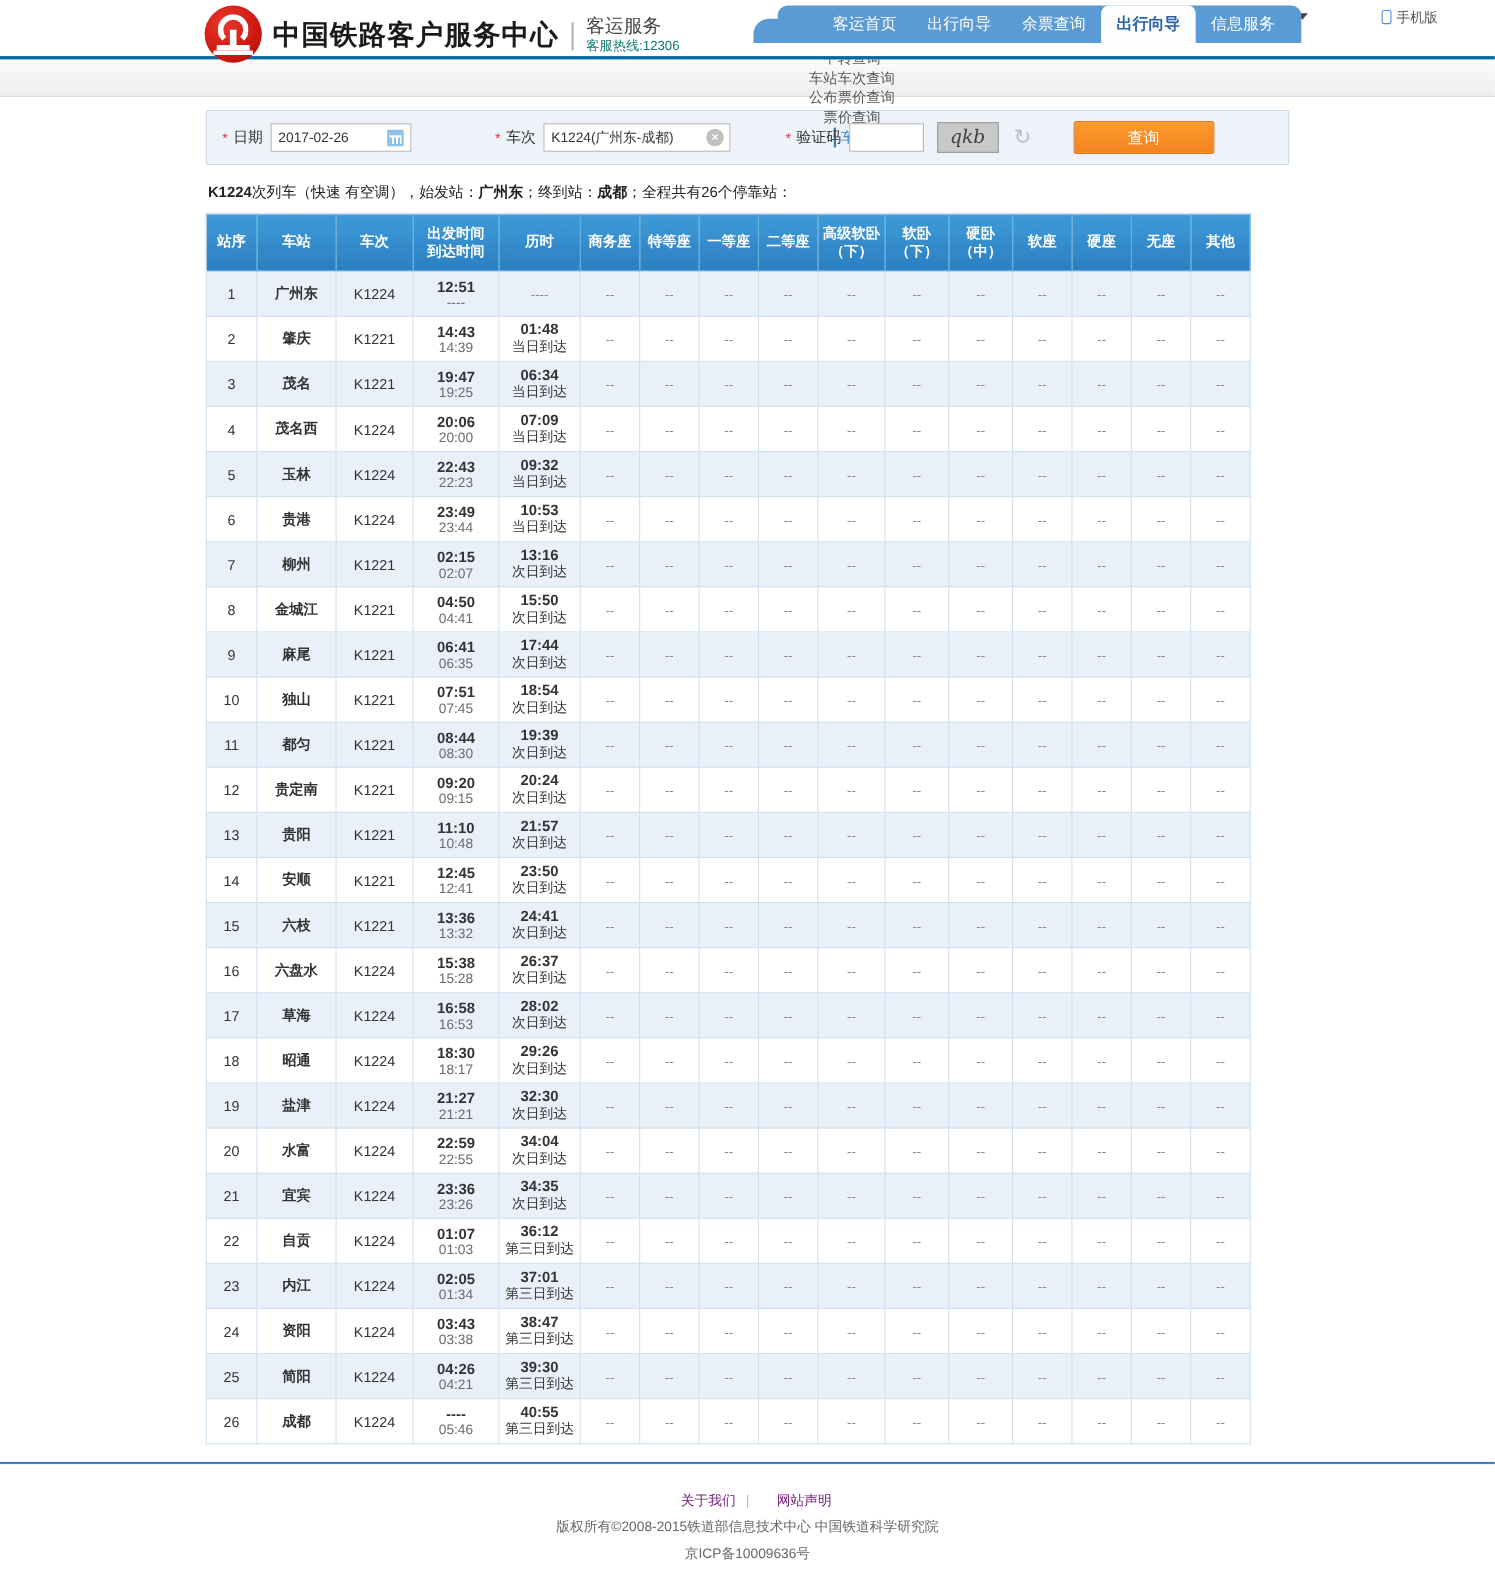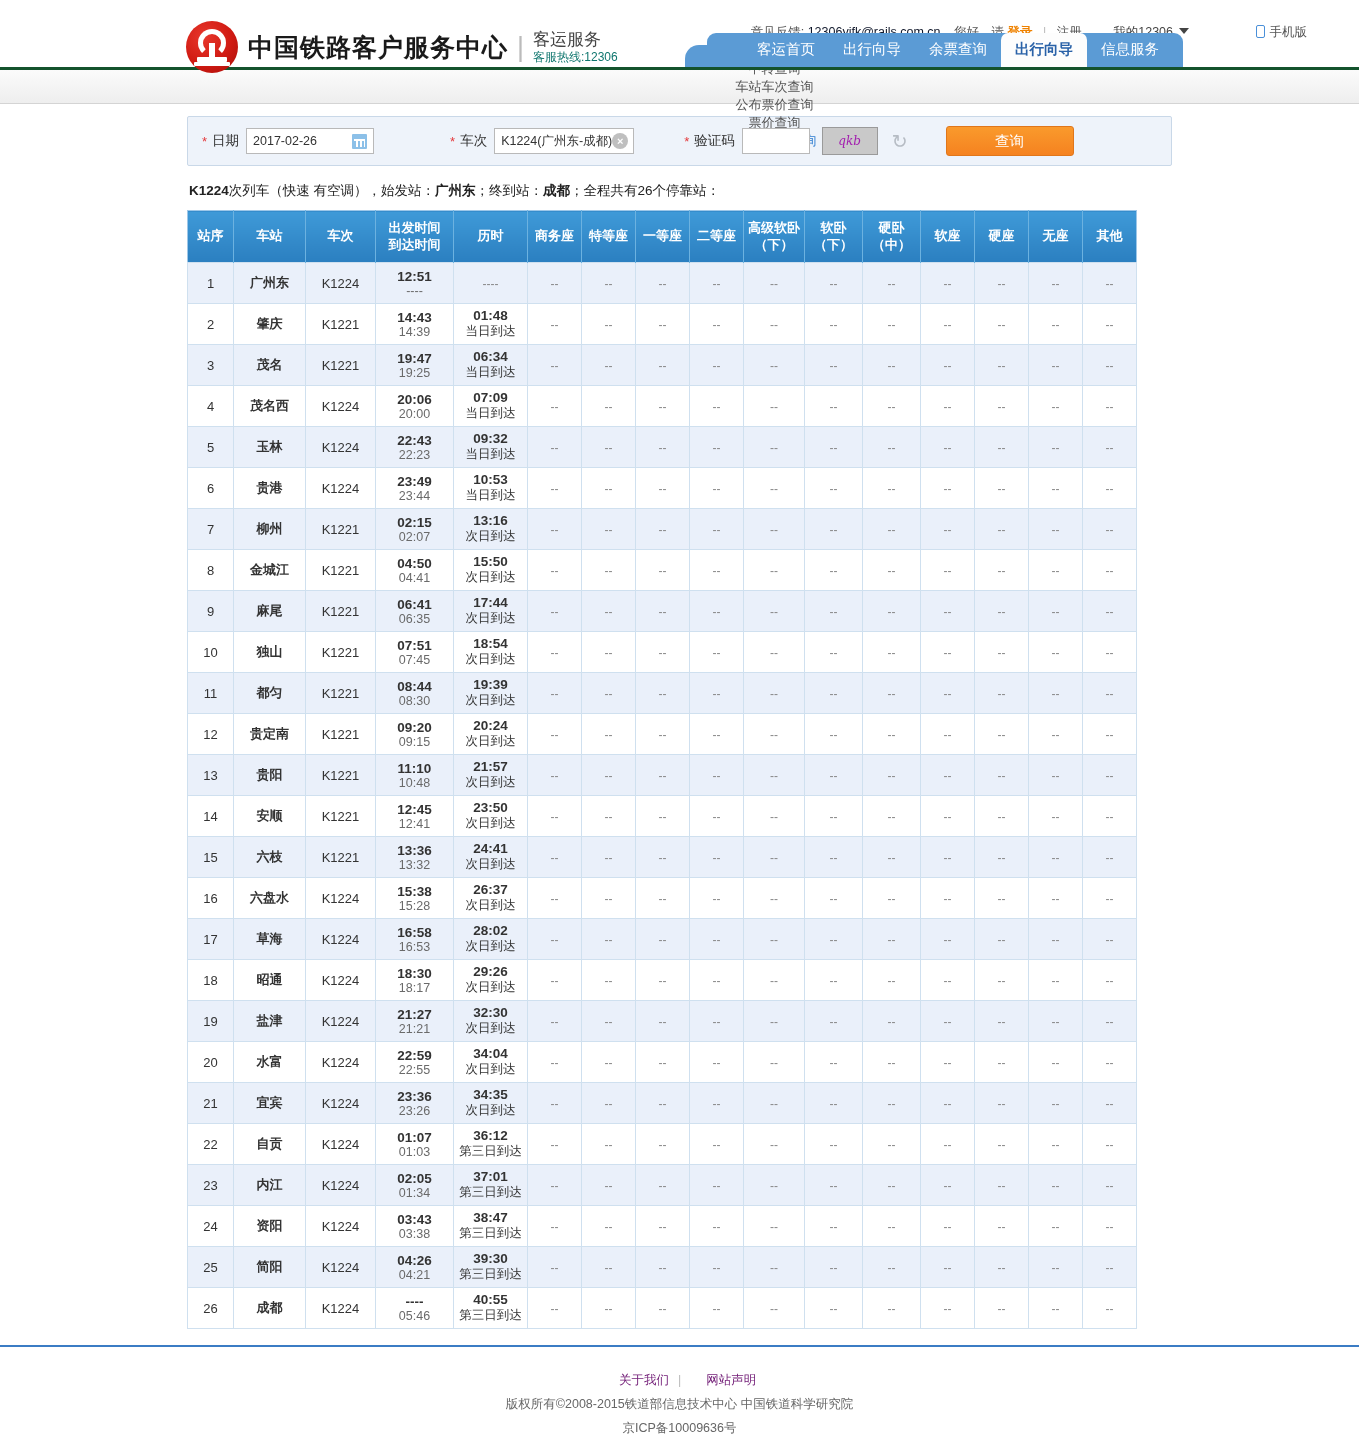--- a/index.html
+++ b/index.html
@@ -9,22 +9,21 @@
     background: #ffffff;
     font-family: "Liberation Sans", "DejaVu Sans", sans-serif;
     font-size: 12px;
     color: #333;
   }
   
   .topbar {
     position: relative;
     height: 54px;
     background: #ffffff;
-    border-bottom: 3px solid #14532d;
-    margin-top: 16px;
+    border-bottom: 3px solid #0369a1;
   }
   .brand {
     position: absolute;
     left: 186px; top: 5px;
     display: flex; align-items: center;
   }
   .logo {
     width: 52px; height: 52px;
     border-radius: 50%;
     background: radial-gradient(circle at 35% 30%, #e8372c 0%, #d01a12 55%, #a80d08 100%);
@@ -89,21 +88,21 @@
     font-size: 12.5px; color: #555; white-space: nowrap;
   }
   .phone-ico {
     display: inline-block; width: 9px; height: 13px;
     border: 1.5px solid #4a90d9; border-radius: 2px;
     vertical-align: -2px; margin-right: 5px;
   }
 
   
   .mainnav {
-    position: absolute; right: 176px; bottom: 0;
+    position: absolute; right: 176px; bottom: 12px;
     height: 34px;
     background: #5b9bd5;
     border-radius: 9px 9px 0 0;
     display: flex; align-items: flex-end;
     padding: 0 10px 0 36px;
   }
   .mainnav::before {
     content: "";
     position: absolute; left: -22px; bottom: 0;
     width: 26px; height: 22px;
@@ -176,39 +175,39 @@
   }
   .inp-date { width: 128px; }
   .cal-ico {
     position: absolute; right: 6px; top: 5px;
     width: 15px; height: 15px;
     border: 2px solid #8cc0e8; border-radius: 1px;
     background:
       linear-gradient(#8cc0e8,#8cc0e8) 0 0/100% 3px no-repeat,
       repeating-linear-gradient(90deg,#8cc0e8 0 2px, #fff 2px 4px) 0 5px/100% 6px no-repeat;
   }
-  .inp-train { width: 140px; margin-right: 0; }
+  .inp-train { width: 170px; margin-right: 0; }
   .clear-ico {
     position: absolute; right: 5px; top: 4px;
     width: 16px; height: 16px; border-radius: 50%;
     background: #bfbfbf; color: #fff;
     font-size: 11px; line-height: 16px; text-align: center;
     font-weight: bold;
   }
   .inp-code { width: 68px; }
   .captcha {
     width: 56px; height: 28px;
     margin-left: 12px;
     background: #c9c9c9;
     border: 1px solid #9a9a9a;
     display: flex; align-items: center; justify-content: center;
     font-family: "DejaVu Serif", serif;
     font-style: italic;
-    font-size: 12px;
-    color: #a21caf;
+    font-size: 17px;
+    color: #404040;
   }
   .refresh {
     margin-left: 14px;
     font-size: 19px; color: #b6bcc4;
     line-height: 1;
   }
   .btn-query {
     margin-left: 38px;
     width: 128px; height: 30px;
     background: linear-gradient(#fa9a2c,#f58220);

